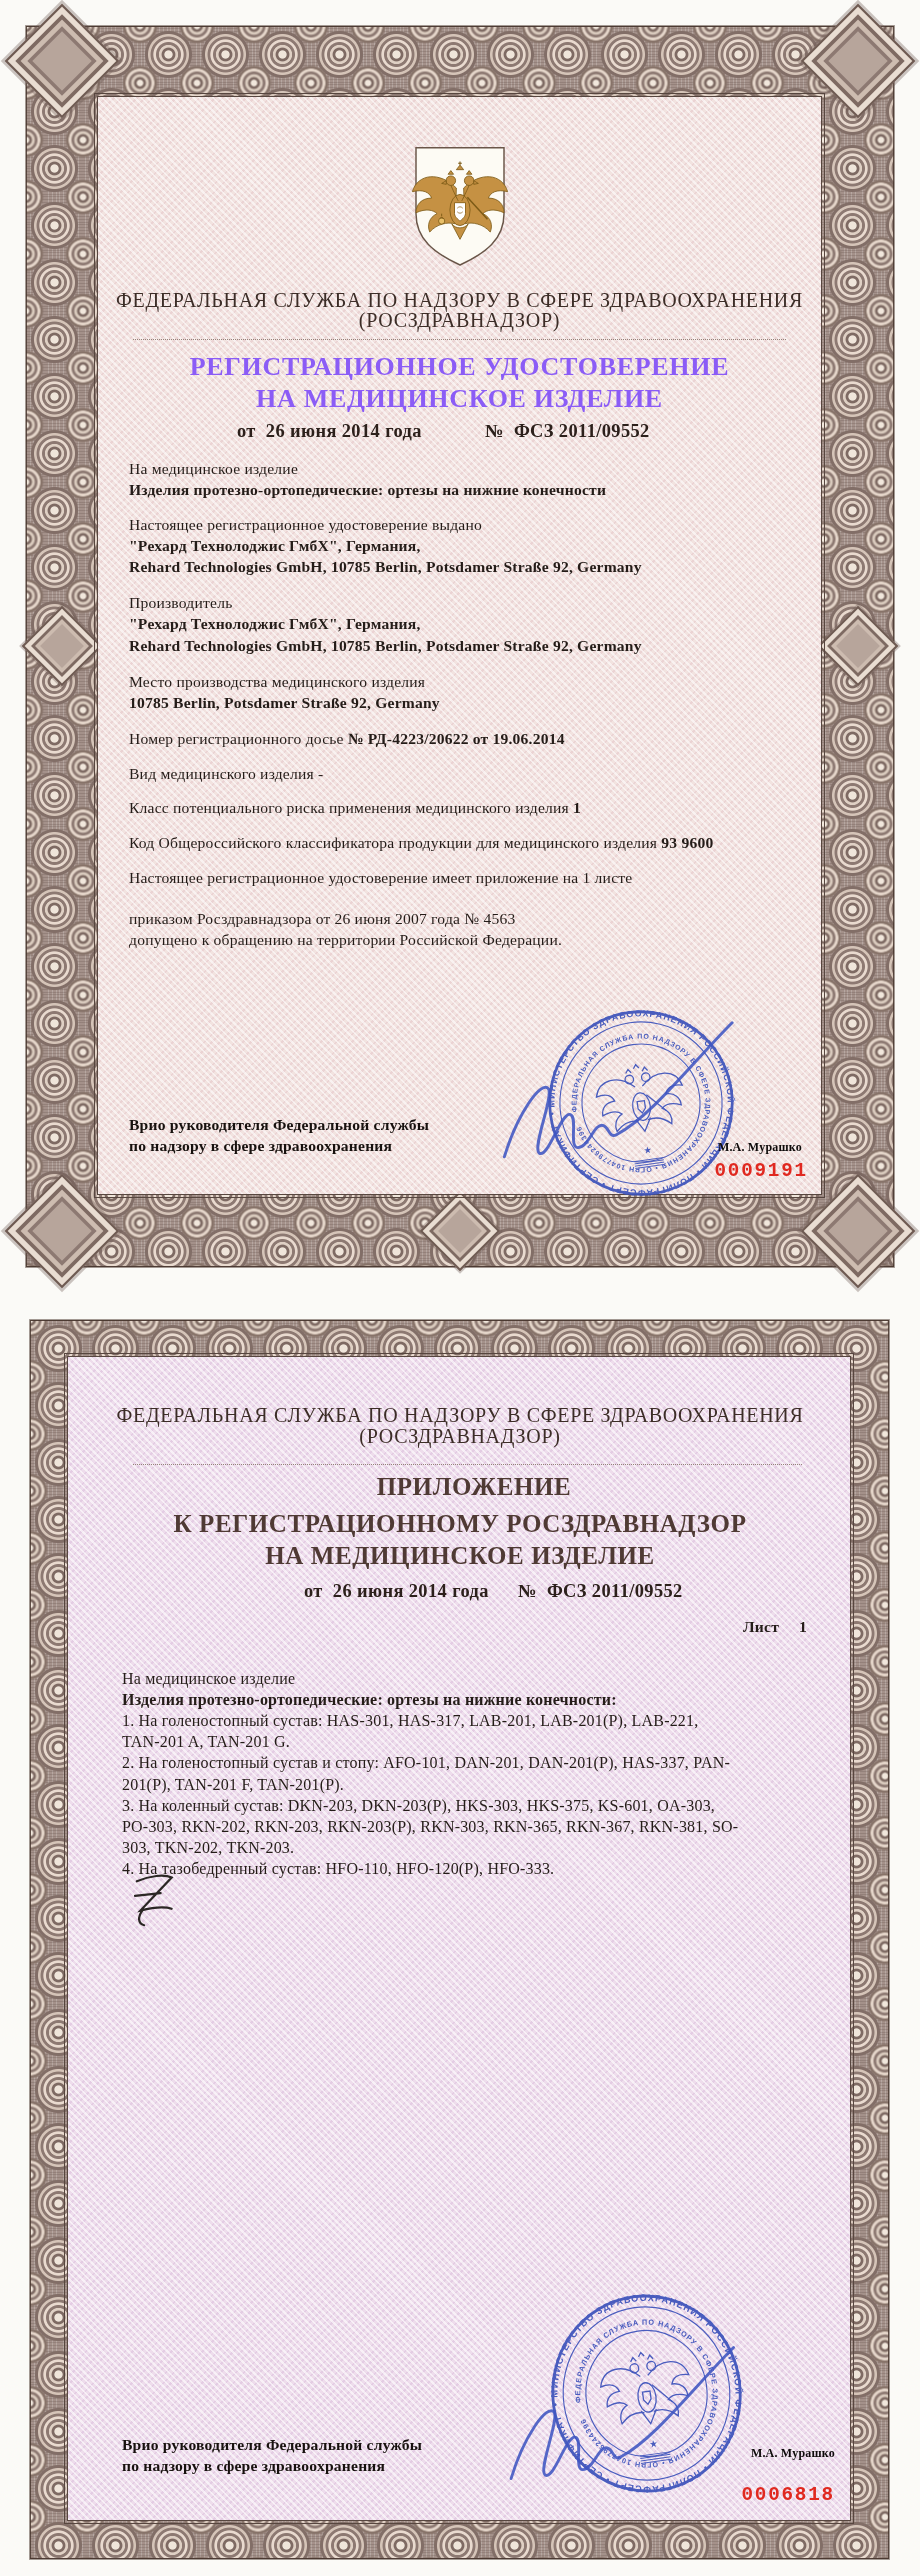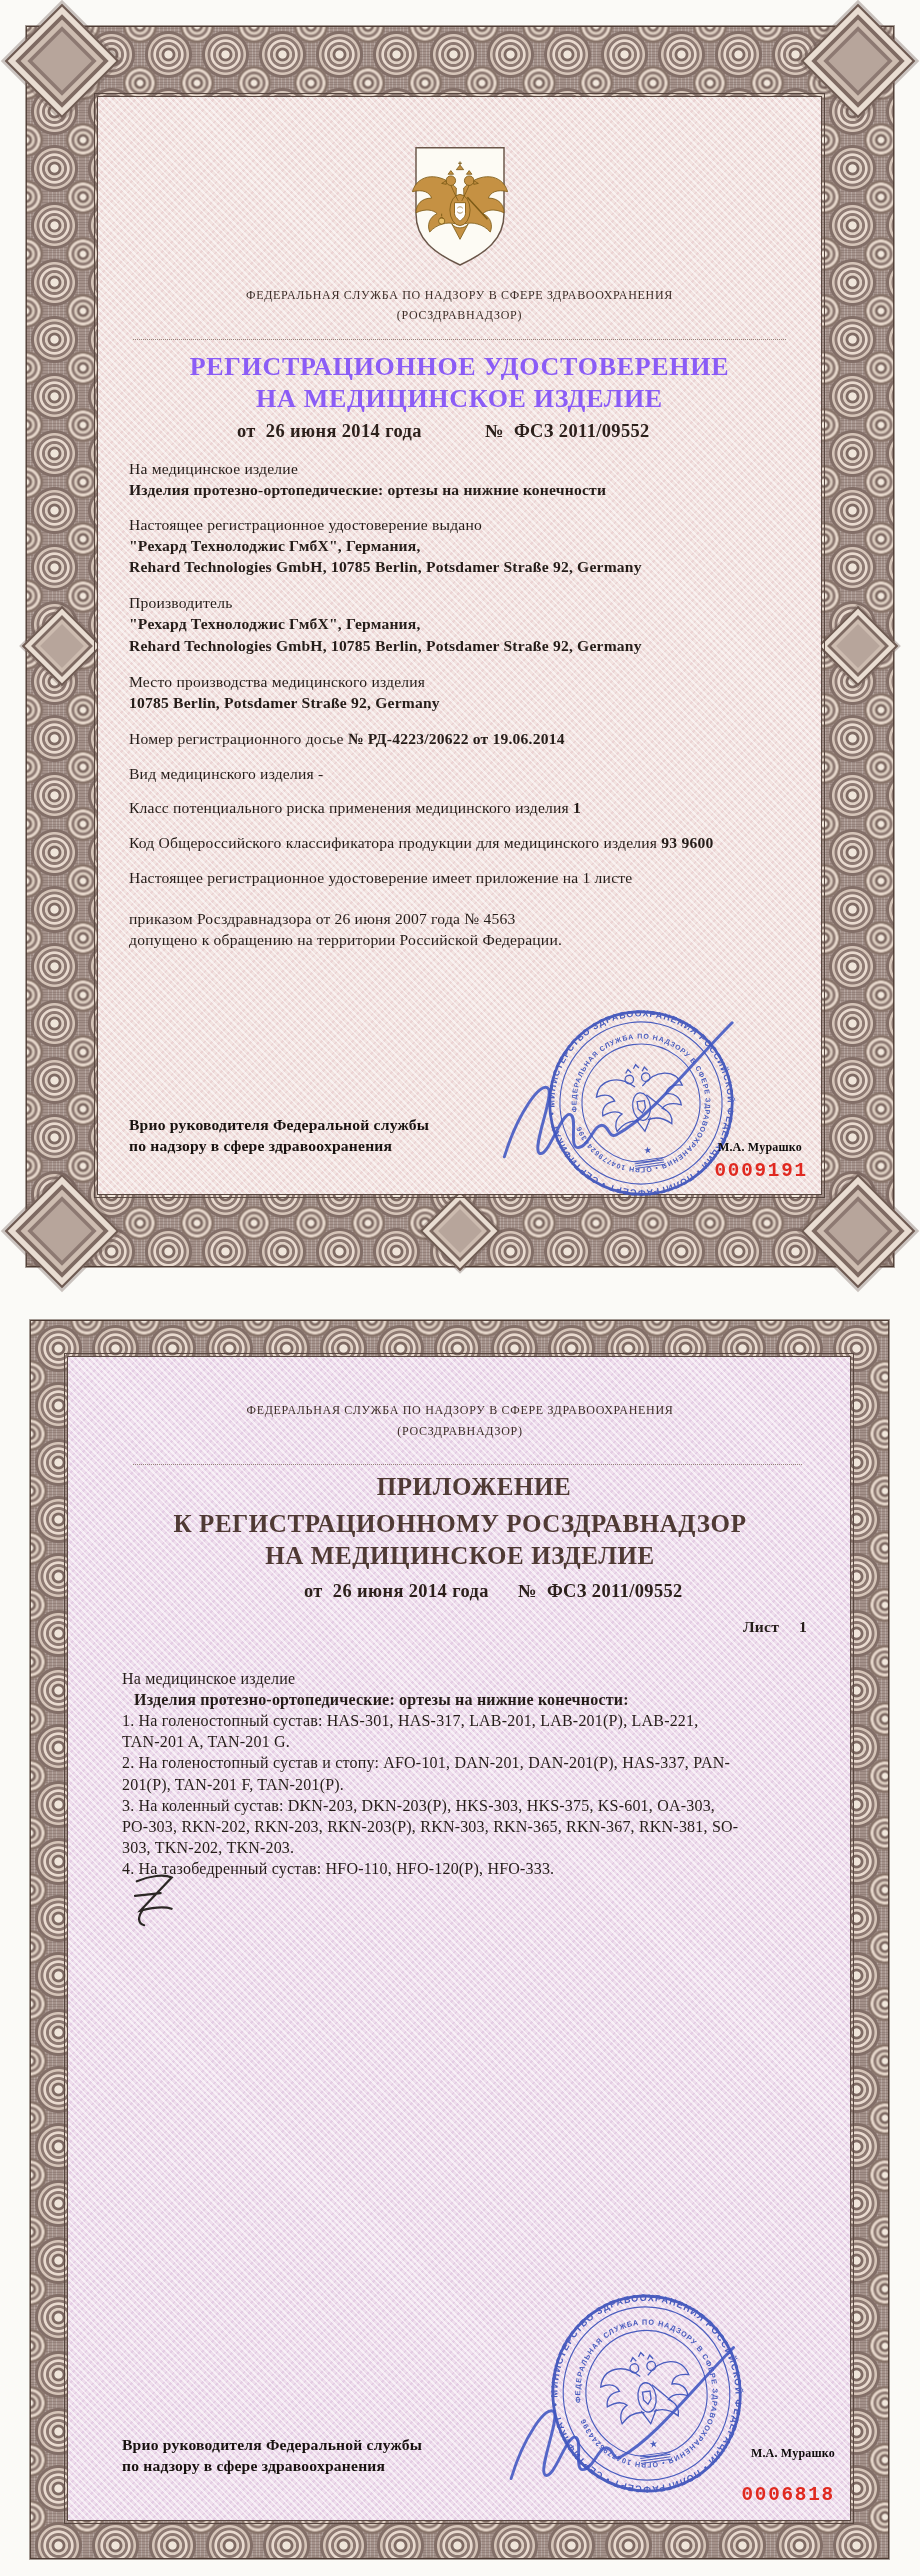--- a/index.html
+++ b/index.html
@@ -26,21 +26,21 @@
       repeating-linear-gradient(135deg, rgba(202,163,206,.28) 0 1.8px, rgba(0,0,0,0) 1.8px 5.5px);}
   .orn{position:absolute;width:77px;height:77px;transform:translate(-50%,-50%) rotate(45deg);
     background:#b7a59b;border:2.8px solid #6e5a52;
     box-shadow:inset 0 0 0 5.5px #e9ddd2, inset 0 0 0 9.2px #7e6a62, inset 0 0 0 14px #cdbcb0, inset 0 0 0 17.5px #8d7972, 0 0 0 2.8px rgba(110,90,82,.35);}
   .orn.small{width:53px;height:53px;box-shadow:inset 0 0 0 4.6px #e9ddd2, inset 0 0 0 7.4px #7e6a62, inset 0 0 0 11px #cdbcb0, 0 0 0 1.8px rgba(110,90,82,.35);}
 
   
   .t{position:absolute;white-space:pre;color:#241c18;font-size:15.6px;line-height:1.1;letter-spacing:0.2px;}
   .b{font-weight:bold;}
   .center{text-align:center;}
-  .org{font-size:12px;letter-spacing:0.7px;color:#3c2d27;}
+  .org{font-size:20px;letter-spacing:0.7px;color:#3c2d27;}
   .title{font-weight:bold;color:#8b5cf6;font-size:26px;letter-spacing:0.7px;}
   .title2{font-weight:bold;color:#4f3a34;font-size:25px;letter-spacing:0.6px;}
   .dateline{font-weight:bold;font-size:18.4px;color:#2c201b;letter-spacing:0.4px;}
   .sep{position:absolute;height:0;border-top:0.9px dotted #96837b;}
   .doc2text{font-size:16px;letter-spacing:0.2px;}
   .signer{font-weight:bold;font-size:15.6px;color:#17110e;}
   .signame{font-weight:bold;font-size:12px;color:#0e0b0a;text-align:right;}
   .serial{font-family:"Liberation Mono","DejaVu Sans Mono",monospace;font-weight:bold;font-size:19.3px;
     color:#e02920;letter-spacing:1.8px;text-align:right;}
   .stampwrap{position:absolute;transform:rotate(-8deg);opacity:.92;}
@@ -176,21 +176,21 @@
 
     <div class="t title2 center" style="left:69px;top:1473px;width:810px;">ПРИЛОЖЕНИЕ</div>
     <div class="t title2 center" style="left:69px;top:1510px;width:782px;">К РЕГИСТРАЦИОННОМУ РОСЗДРАВНАДЗОР</div>
     <div class="t title2 center" style="left:69px;top:1542px;width:782px;">НА МЕДИЦИНСКОЕ ИЗДЕЛИЕ</div>
 
     <div class="t dateline" style="left:304px;top:1581px;">от  26 июня 2014 года</div>
     <div class="t dateline" style="left:518px;top:1581px;">№  ФСЗ 2011/09552</div>
     <div class="t b" style="left:743px;top:1618px;"><span>Лист</span><span style="margin-left:20px;">1</span></div>
 
     <div class="t doc2text" style="left:122px;top:1670px;">На медицинское изделие</div>
-    <div class="t doc2text b" style="left:122px;top:1691px;margin-left:12px;">Изделия протезно-ортопедические: ортезы на нижние конечности:</div>
+    <div class="t doc2text b" style="left:122px;top:1691px;">Изделия протезно-ортопедические: ортезы на нижние конечности:</div>
     <div class="t doc2text" style="left:122px;top:1712px;">1. На голеностопный сустав: HAS-301, HAS-317, LAB-201, LAB-201(P), LAB-221,</div>
     <div class="t doc2text" style="left:122px;top:1733px;">TAN-201 A, TAN-201 G.</div>
     <div class="t doc2text" style="left:122px;top:1754px;">2. На голеностопный сустав и стопу: AFO-101, DAN-201, DAN-201(P), HAS-337, PAN-</div>
     <div class="t doc2text" style="left:122px;top:1776px;">201(P), TAN-201 F, TAN-201(P).</div>
     <div class="t doc2text" style="left:122px;top:1797px;">3. На коленный сустав: DKN-203, DKN-203(P), HKS-303, HKS-375, KS-601, OA-303,</div>
     <div class="t doc2text" style="left:122px;top:1818px;">PO-303, RKN-202, RKN-203, RKN-203(P), RKN-303, RKN-365, RKN-367, RKN-381, SO-</div>
     <div class="t doc2text" style="left:122px;top:1839px;text-align:right;">303, TKN-202, TKN-203.</div>
     <div class="t doc2text" style="left:122px;top:1860px;">4. На тазобедренный сустав: HFO-110, HFO-120(P), HFO-333.</div>
 
     <div style="position:absolute;left:124px;top:1872px;">

